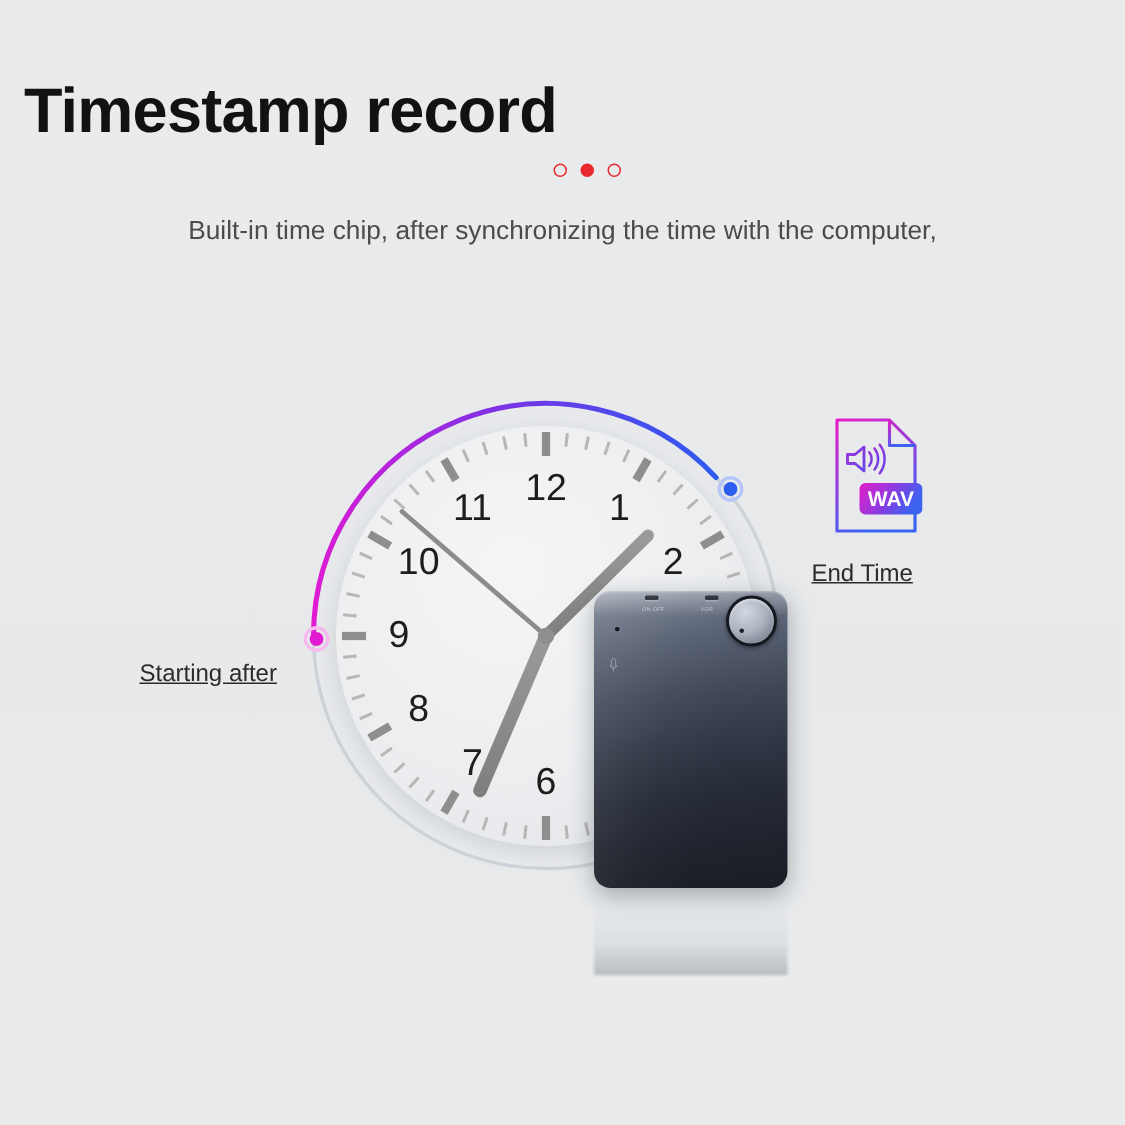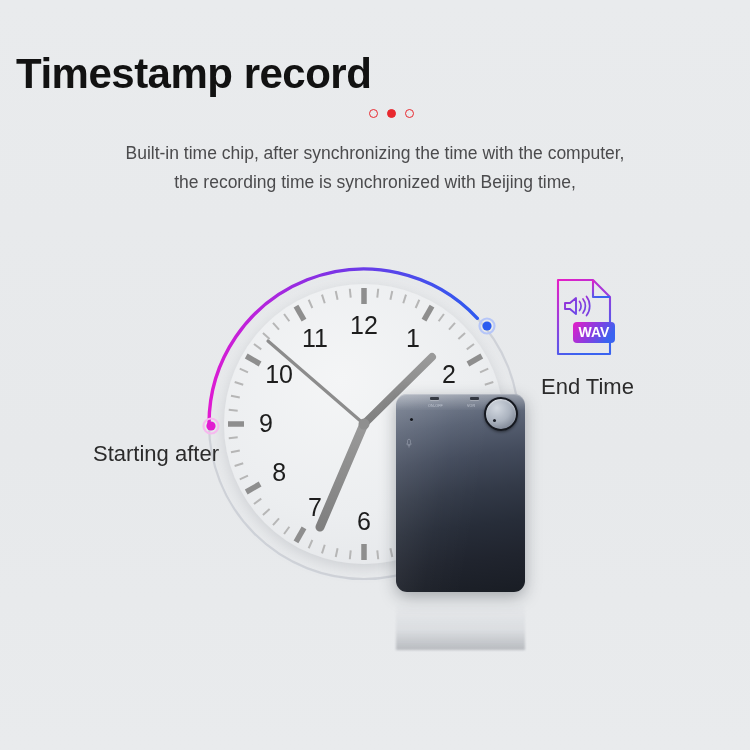--- a/index.html
+++ b/index.html
@@ -74,23 +74,24 @@
 
   
   .scene {
     position: absolute;
     left: 0; top: 0;
     width: 750px; height: 750px;
   }
 
   .label {
     position: absolute;
-    font-size: 22px;
+    font-size: 16px;
     color: #2b2b2b;
     white-space: nowrap;
+    text-decoration: underline;
   }
   .label-start { left: 93px; top: 441px; }
   .label-end   { left: 541px; top: 374px; }
 
   
   .wav-icon {
     position: absolute;
     left: 553px;
     top: 277px;
     width: 62px;
@@ -204,21 +205,20 @@
     <h1 class="title">Timestamp record</h1>
     <div class="dots">
       <span class="dot hollow"></span>
       <span class="dot solid"></span>
       <span class="dot hollow"></span>
     </div>
   </div>
 
   <div class="subtitle">
     <div>Built-in time chip, after synchronizing the time with the computer,</div>
-    <div>the recording time is synchronized with Beijing time,</div>
   </div>
 
   <svg class="scene" width="750" height="750" viewBox="0 0 750 750">
     <defs>
       <linearGradient id="arcGrad" x1="211" y1="426" x2="487" y2="326" gradientUnits="userSpaceOnUse">
         <stop offset="0%" stop-color="#e21ad1"></stop>
         <stop offset="30%" stop-color="#b524dd"></stop>
         <stop offset="58%" stop-color="#7b33e6"></stop>
         <stop offset="100%" stop-color="#2b5cf0"></stop>
       </linearGradient>

